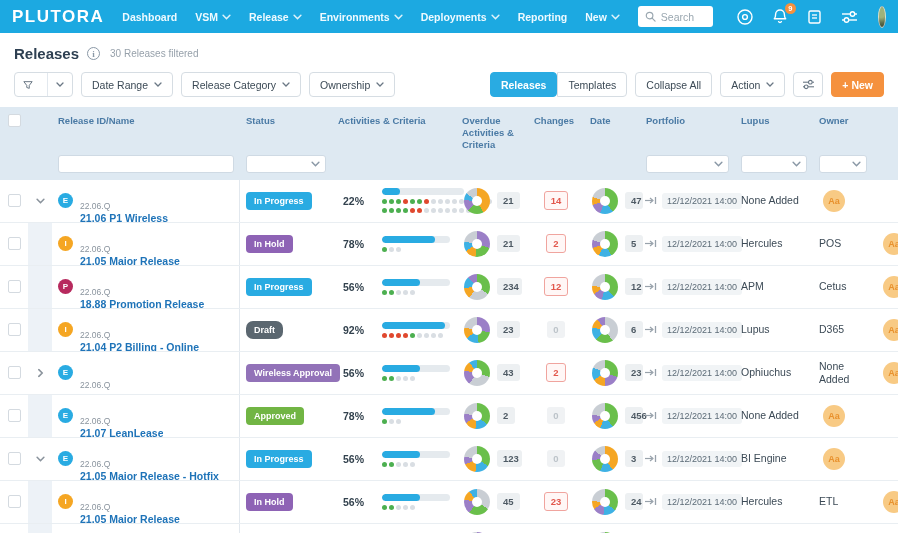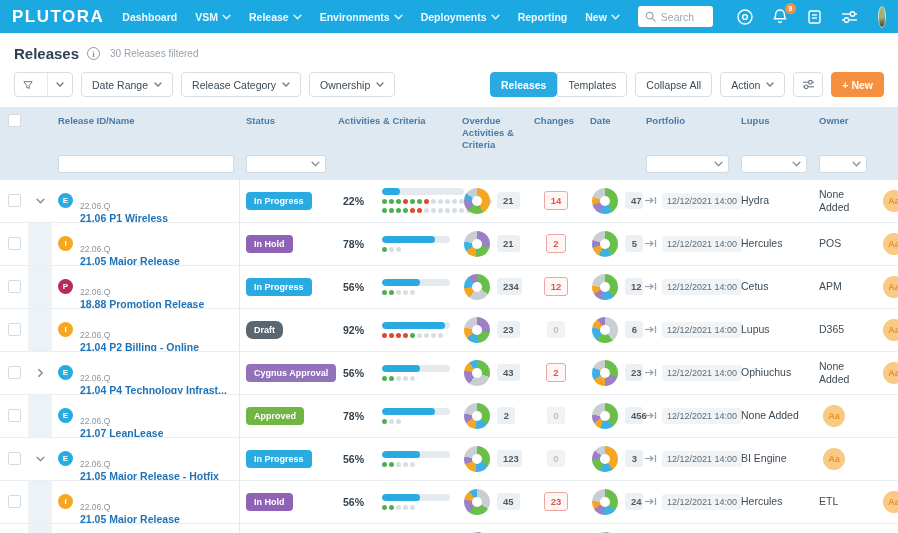--- a/index.html
+++ b/index.html
@@ -65,21 +65,21 @@
   .prog { gap:18px; align-items:center; }
   .prog .pct { font-size:10.5px; font-weight:bold; color:#33424E; width:26px; text-align:right; flex:none; }
   .pbwrap { display:flex; flex-direction:column; gap:4px; width:82px; }
   .pbar { height:7px; background:#E5EAEE; border-radius:4px; overflow:hidden; }
   .pfill { height:100%; background:#29ABE2; border-radius:4px; }
   .dotrow { display:flex; gap:2px; }
   .dot { width:5px; height:5px; border-radius:50%; flex:none; }
   .donut-cell { gap:7px; padding-left:8px; }
   .donut { width:26px; height:26px; border-radius:50%; position:relative; flex:none; }
   .donut::after { content:""; position:absolute; left:8px; top:8px; width:10px; height:10px; background:#fff; border-radius:50%; }
-  .cnt { background:#EDF0F2; color:#4E5A64; font-size:9.5px; font-weight:bold; border-radius:3px; padding:3px 6px; min-width:18px; text-align:right; }
+  .cnt { background:#EDF0F2; color:#4E5A64; font-size:9.5px; font-weight:bold; border-radius:3px; padding:3px 6px; min-width:18px; text-align:left; }
   .ov { font-size:9.5px; font-weight:bold; border-radius:3px; padding:3px 6px; min-width:18px; text-align:center; }
   .ov.alert { background:#FFF7F6; border:1px solid #F0A49E; color:#E2574C; }
   .ov.quiet { background:#F0F2F4; color:#BCC3C9; }
   .date-cell { gap:5px; padding-left:4px; }
   .date-pill { background:#F1F4F6; border-radius:3px; font-size:9px; color:#5C6B77; padding:3px 5px; white-space:nowrap; }
   .sys-cell, .pf-cell { font-size:10.5px; color:#3C4A56; line-height:1.25; }
   .owner-cell { padding-left:10px; }
   .owner-av { width:22px; height:22px; border-radius:50%; background:#F8CA84; color:#E8912D; font-size:9px; font-weight:bold;
     display:flex; align-items:center; justify-content:center; flex:none; cursor:pointer; }
   svg { display:block; }
@@ -374,21 +374,20 @@
       <div class="cell date-cell">
         <div>
           <svg width="13" height="9" viewBox="0 0 13 9">
             <line x1="1" y1="4.5" x2="8" y2="4.5" stroke="#98A2AB" stroke-width="1.2"></line>
             <path d="M6 2l3 2.5L6 7" fill="none" stroke="#98A2AB" stroke-width="1.2" stroke-linejoin="round"></path>
             <line x1="11.5" y1="1" x2="11.5" y2="8" stroke="#98A2AB" stroke-width="1.3"></line>
           </svg>
         </div>
         <div class="date-pill">12/12/2021 14:00</div>
       </div>
-      <div class="cell pf-cell">Hydra</div>
       <div class="cell sys-cell">None Added</div>
       <div class="cell owner-cell">
         <div class="owner-av">Aa</div>
       </div>
     </div>
     <div class="tgrid trow">
       <div class="cell chk">
         <div class="checkbox"></div>
       </div>
       <div class="cell expand stripe"></div>
@@ -486,22 +485,22 @@
       <div class="cell date-cell">
         <div>
           <svg width="13" height="9" viewBox="0 0 13 9">
             <line x1="1" y1="4.5" x2="8" y2="4.5" stroke="#98A2AB" stroke-width="1.2"></line>
             <path d="M6 2l3 2.5L6 7" fill="none" stroke="#98A2AB" stroke-width="1.2" stroke-linejoin="round"></path>
             <line x1="11.5" y1="1" x2="11.5" y2="8" stroke="#98A2AB" stroke-width="1.3"></line>
           </svg>
         </div>
         <div class="date-pill">12/12/2021 14:00</div>
       </div>
+      <div class="cell sys-cell">APM</div>
       <div class="cell pf-cell">Cetus</div>
-      <div class="cell sys-cell">APM</div>
       <div class="cell owner-cell">
         <div class="owner-av">Aa</div>
       </div>
     </div>
     <div class="tgrid trow">
       <div class="cell chk">
         <div class="checkbox"></div>
       </div>
       <div class="cell expand stripe"></div>
       <div class="cell name-cell">
@@ -568,25 +567,24 @@
         <div>
           <svg width="9" height="6" viewBox="0 0 8 5" style="transform:rotate(-90deg)">
             <path d="M1 1l3 3 3-3" fill="none" stroke="#8A939C" stroke-width="1.4" stroke-linecap="round"></path>
           </svg>
         </div>
       </div>
       <div class="cell name-cell">
         <div class="type-dot" style="background: rgb(41, 171, 226);">E</div>
         <div class="nm">
           <div class="rid">22.06.Q</div>
-          <div class="rname">21.04 P4 Technology Infrast...</div>
         </div>
       </div>
       <div class="cell">
-        <div class="status-badge" style="background: rgb(146, 114, 184);">Cygnus Approval</div>
+        <div class="status-badge" style="background: rgb(146, 114, 184);">Wireless Approval</div>
       </div>
       <div class="cell prog">
         <div class="pct">56%</div>
         <div class="pbwrap">
           <div class="pbar">
             <div class="pfill" style="width: 56%;"></div>
           </div>
           <div class="dotrow">
             <div class="dot" style="background: rgb(76, 175, 80);"></div>
             <div class="dot" style="background: rgb(76, 175, 80);"></div>

